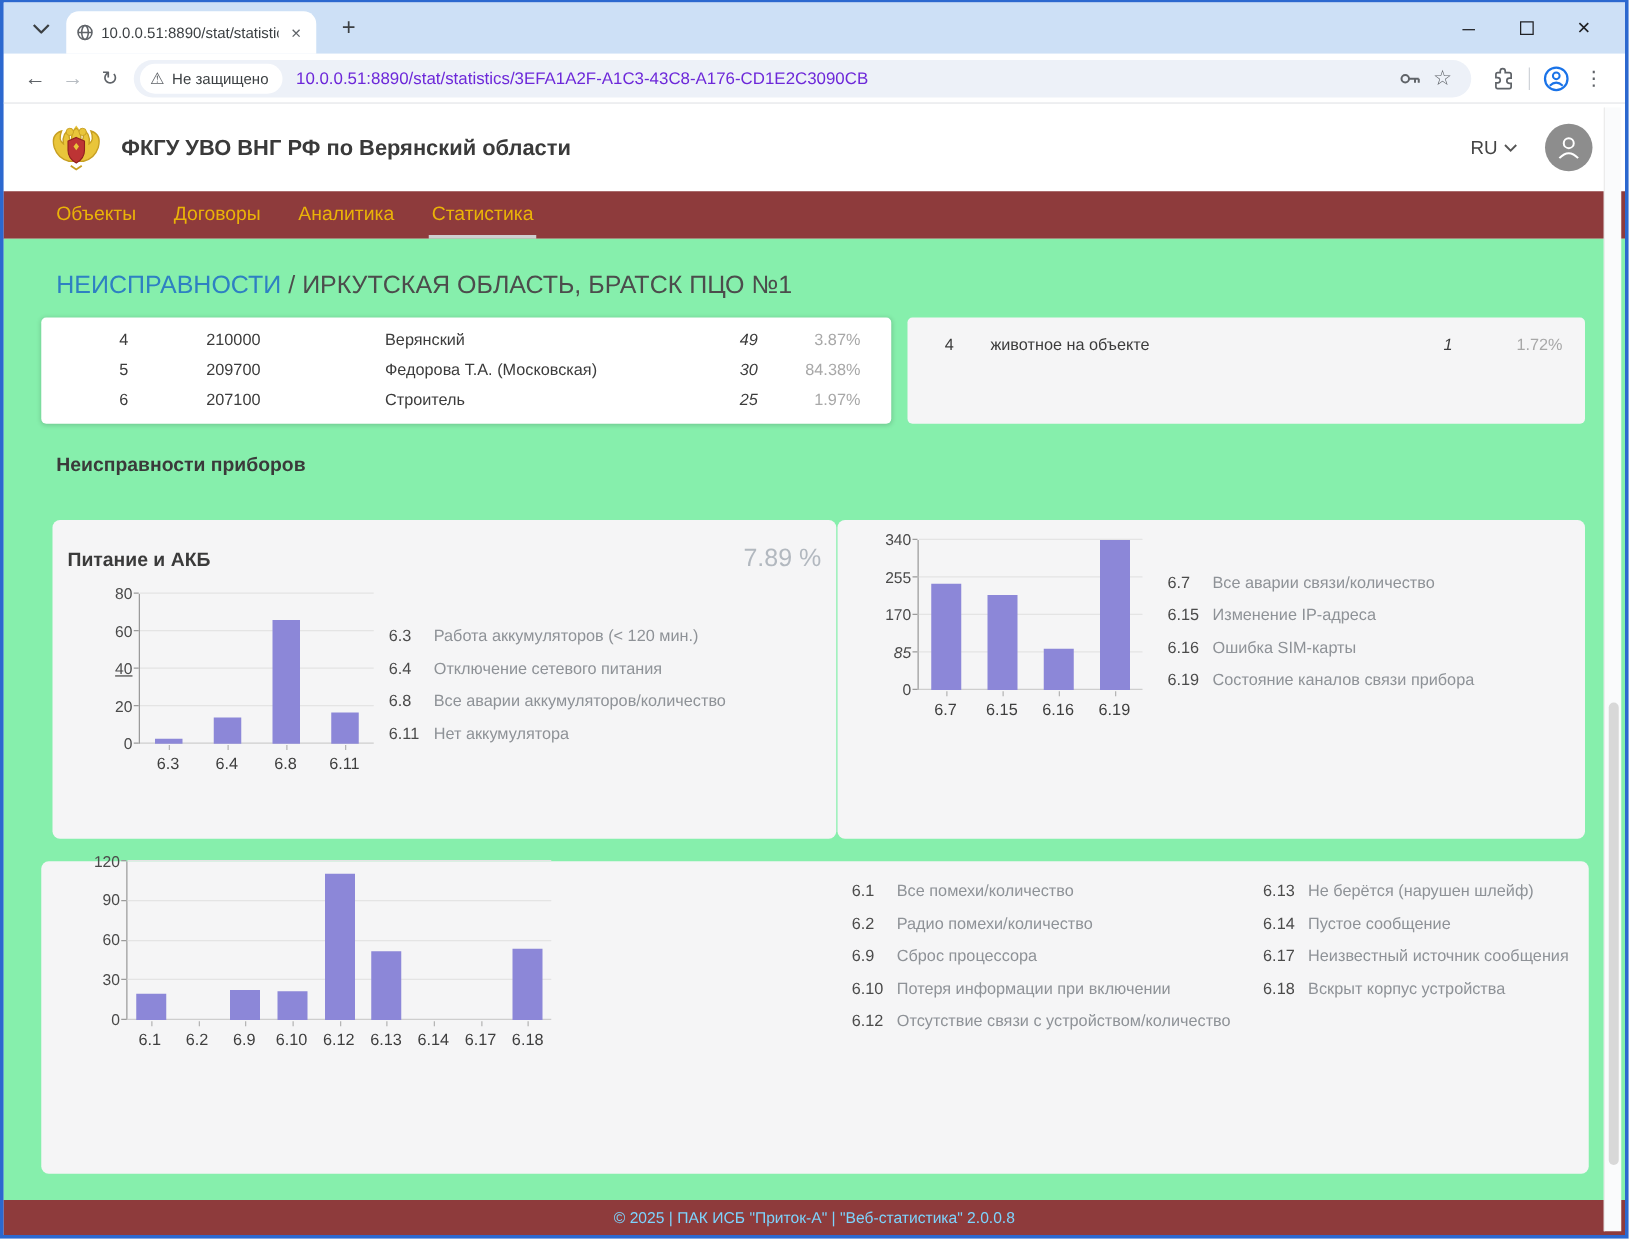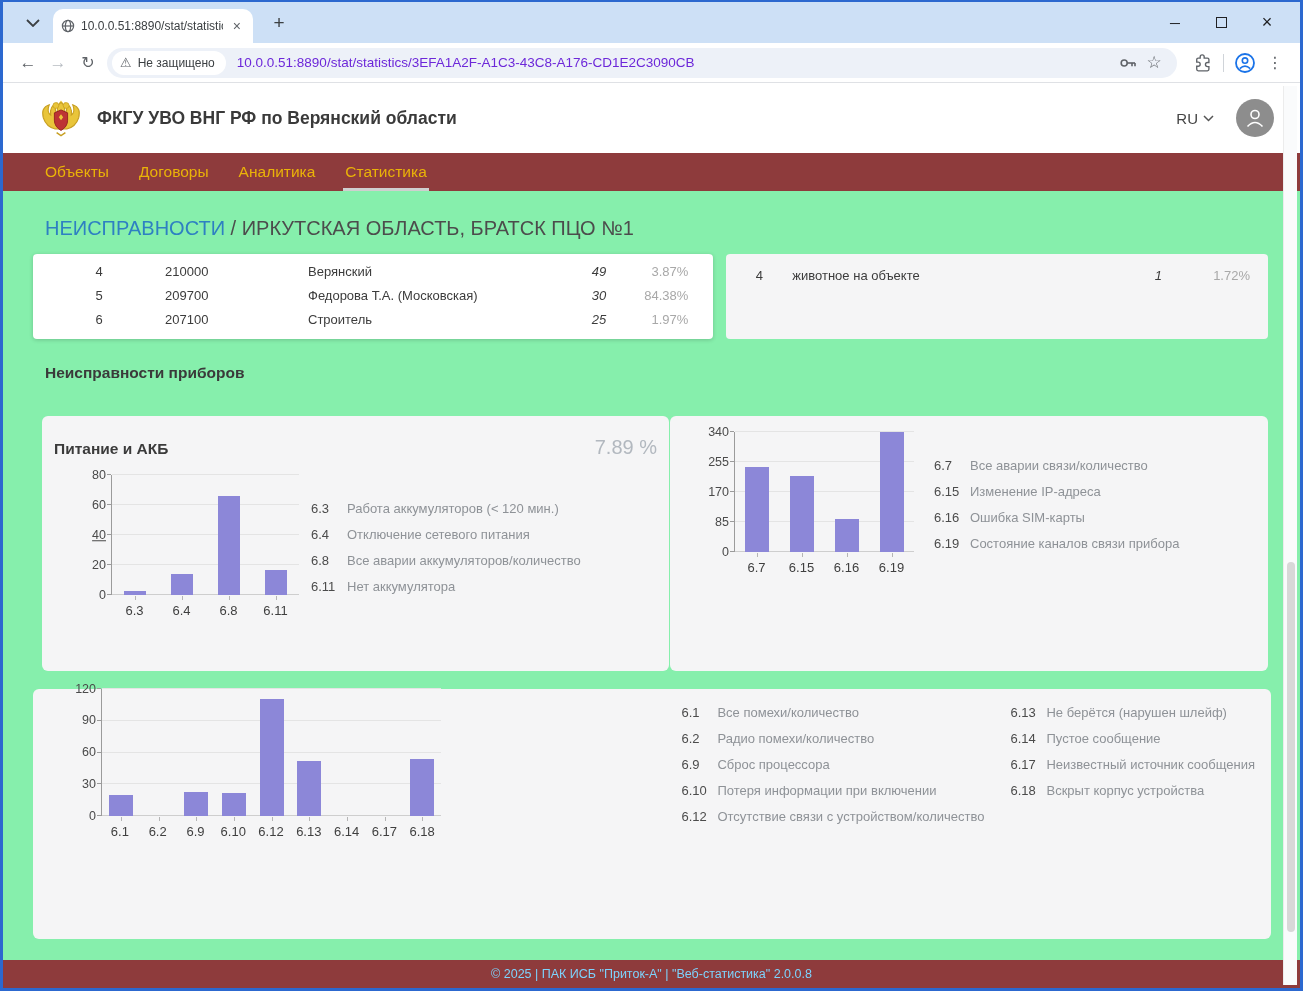--- a/index.html
+++ b/index.html
@@ -328,21 +328,21 @@
               </div>
             </div>
         </div>
       </div>
 
       <div class="panel panel-2">
         <div class="chart-row">
           <div class="chart-wrap c1">
             <div class="y-axis">
                 <div class="ytick" style="bottom: 0%;">0</div>
-                <div class="ytick" style="bottom: 25%;">85</div>
+                <div class="ytick" style="bottom: 25%; font-style: italic;">85</div>
                 <div class="ytick" style="bottom: 50%;">170</div>
                 <div class="ytick" style="bottom: 75%;">255</div>
                 <div class="ytick" style="bottom: 100%;">340</div>
               </div>
             <div class="plot-col">
               <div class="plot">
                 <div class="bars">
                     <div class="slot">
                       <div class="bar" style="height: 71.1765%; background: rgb(140, 135, 216);"></div>
                     </div>

